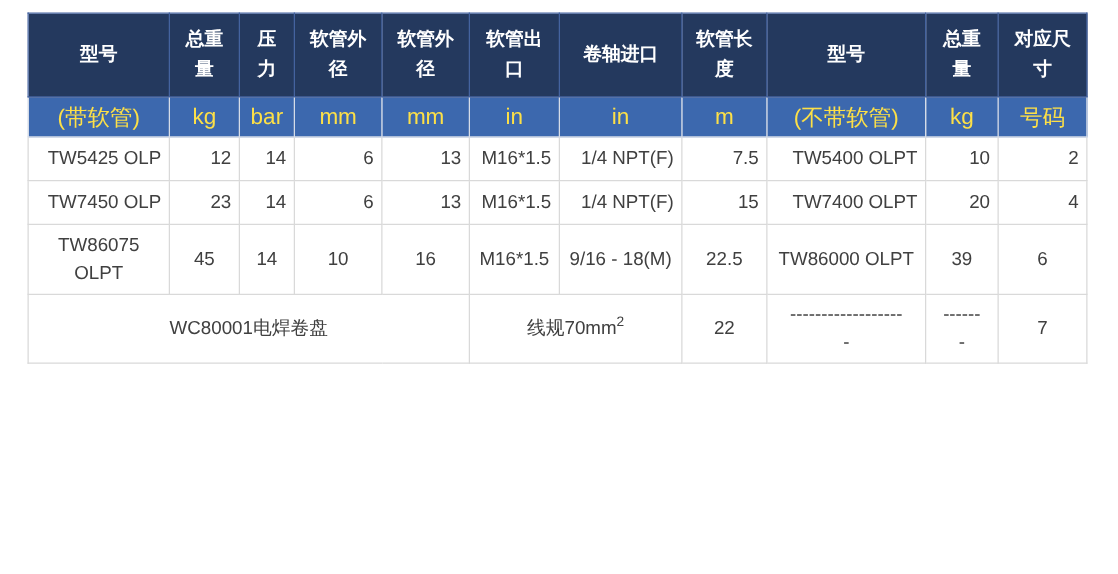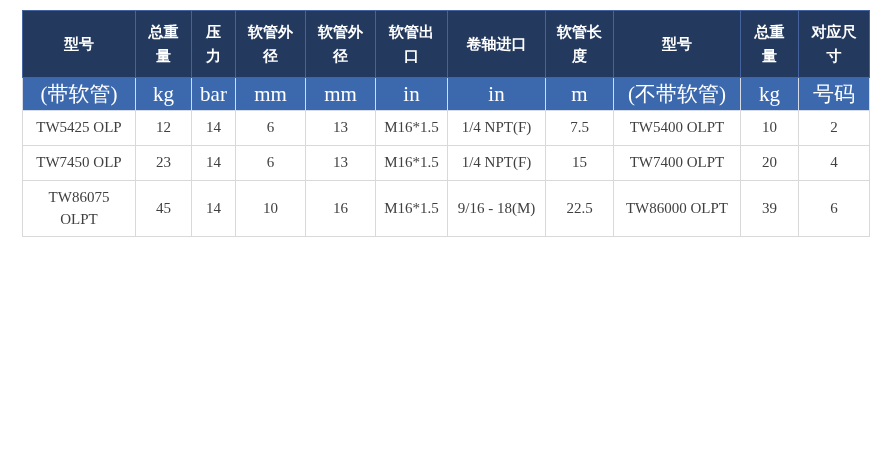--- a/index.html
+++ b/index.html
@@ -1,42 +1,42 @@
 <!DOCTYPE html>
 <html><head>
 <meta charset="utf-8">
 <style>
   * { box-sizing: border-box; }
   html, body { margin: 0; padding: 0; background: #ffffff; }
   body { font-family: "Liberation Sans", "DejaVu Sans", sans-serif; }
-  .page { position: relative; width: 894px; height: 459px; background: #ffffff; overflow: hidden; font-family: Liberation Serif, serif; }
+  .page { position: relative; width: 894px; height: 459px; background: #ffffff; overflow: hidden; }
   table.spec {
     position: absolute; left: 22px; top: 10px; width: 847px;
     border-collapse: collapse; table-layout: fixed;
   }
   th, td { text-align: center; vertical-align: middle; word-wrap: break-word; }
   tr.head th {
     background: #24395e; color: #ffffff;
     border: 1px solid #44639f;
     font-size: 15px; font-weight: bold;
     height: 67px; padding: 2px 8px; line-height: 1.6;
   }
   tr.units td {
-    background: #3c68ae; color: #ffffff;
+    background: #3c68ae; color: #fde047;
     border: 1px solid #d5dce8;
     border-top-color: #4f7ec2;
-    font-size: 21px; font-weight: normal;
+    font-size: 18px; font-weight: normal;
     height: 32px; padding: 2px 4px;
   }
   tbody.data td {
     background: #ffffff; color: #404040;
     border: 1px solid #d9d9d9;
     font-size: 15px; padding: 4px 6px; line-height: 1.45;
   }
-  tr.r-single td { height: 35px; }
+  tr.r-single td { height: 35px; text-align: right; }
   tr.r-double td { height: 56px; }
   tr.r-weld td { height: 55px; }
   td.dashes { white-space: pre-line; line-height: 1.5; }
   sup.sq { font-size: 11px; vertical-align: super; line-height: 0; }
 </style>
 </head>
 <body>
 
 <div class="page">
   <table class="spec">
@@ -114,15 +114,25 @@
         <td>14</td>
         <td>10</td>
         <td>16</td>
         <td>M16*1.5</td>
         <td>9/16 - 18(M)</td>
         <td>22.5</td>
         <td>TW86000 OLPT</td>
         <td>39</td>
         <td>6</td>
       </tr>
+      <tr class="r-weld">
+        <td colspan="5">WC80001电焊卷盘</td>
+        <td colspan="2"><span>线规70mm</span><sup class="sq">2</sup></td>
+        <td>22</td>
+        <td class="dashes">------------------
+-</td>
+        <td class="dashes">------
+-</td>
+        <td>7</td>
+      </tr>
     </tbody>
   </table>
 </div>
 
 </body></html>

